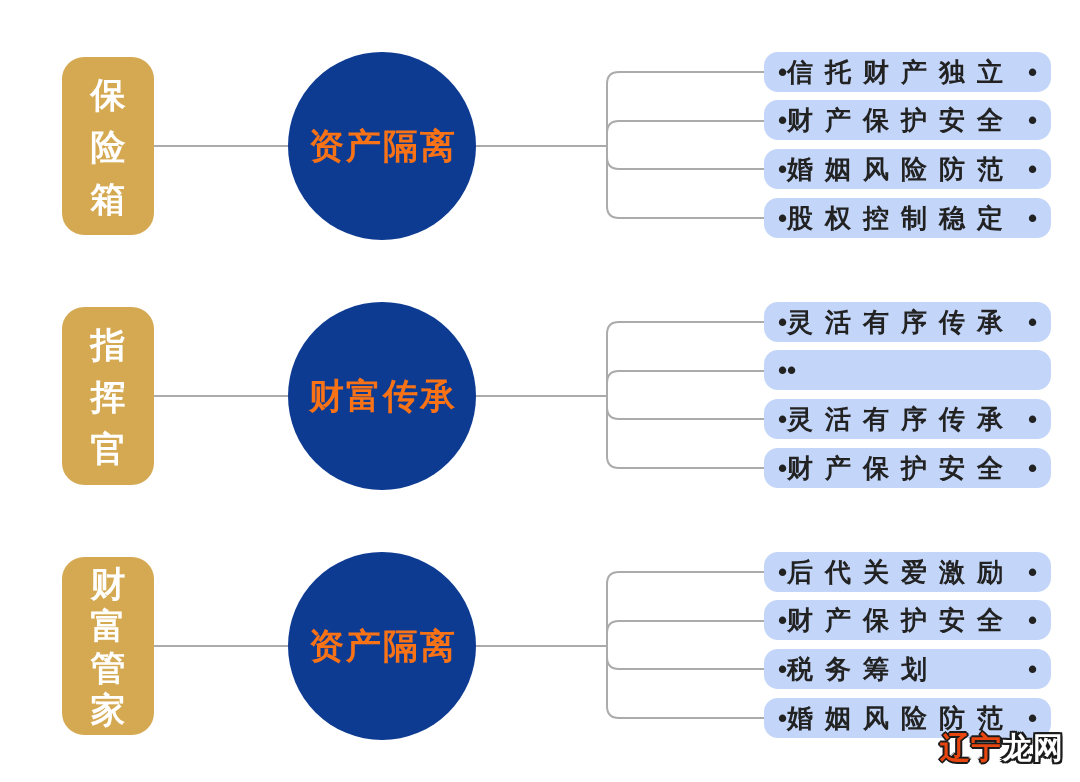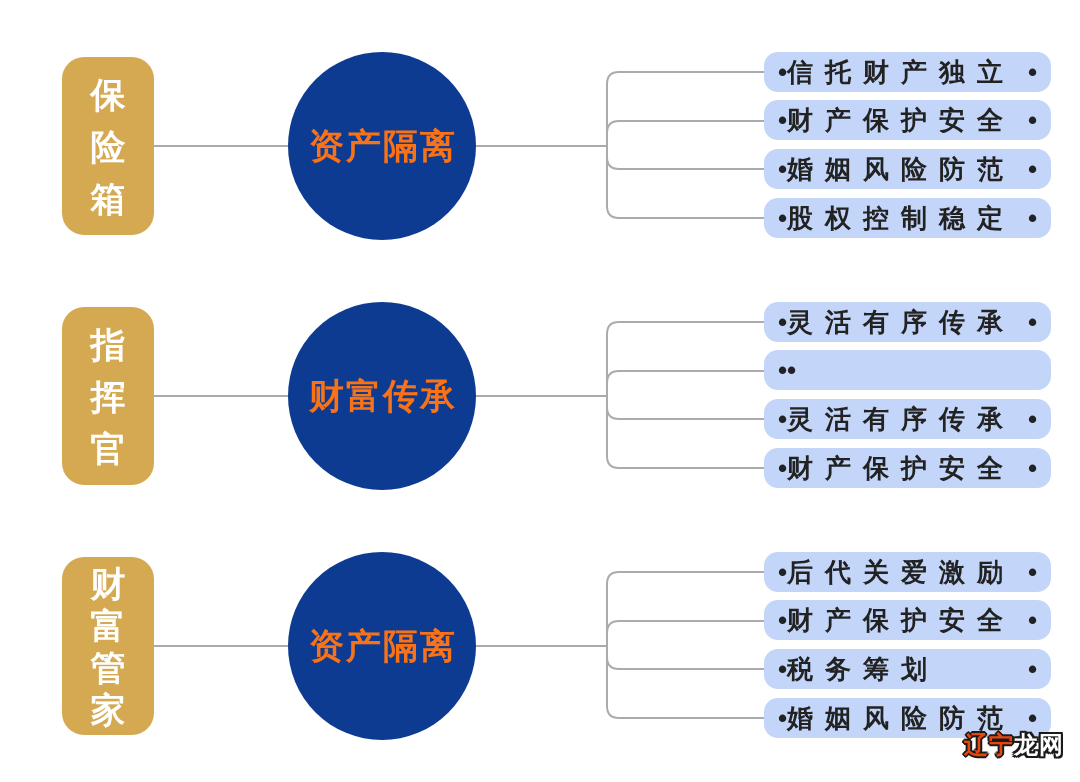--- a/index.html
+++ b/index.html
@@ -108,26 +108,25 @@
     font-weight: 700;
     letter-spacing: 12px;
     margin-right: -12px;
     white-space: nowrap;
     line-height: 1;
   }
   .watermark {
     position: absolute;
     left: 940px;
     top: 733px;
-    font-size: 24px;
+    font-size: 30px;
     font-weight: 900;
     letter-spacing: 1px;
     white-space: nowrap;
     line-height: 1;
-    margin-left: 24px;
   }
   .wm-red {
     color: var(--wm-red, #E8450F);
     text-shadow: 2px 0 0 #1b1b1b, -2px 0 0 #1b1b1b, 0 2px 0 #1b1b1b, 0 -2px 0 #1b1b1b,
                  1px 1px 0 #1b1b1b, -1px -1px 0 #1b1b1b, 1px -1px 0 #1b1b1b, -1px 1px 0 #1b1b1b;
   }
   .wm-white {
     color: var(--wm-white, #FFFFFF);
     text-shadow: 2px 0 0 #1b1b1b, -2px 0 0 #1b1b1b, 0 2px 0 #1b1b1b, 0 -2px 0 #1b1b1b,
                  2px 2px 0 #1b1b1b, -2px -2px 0 #1b1b1b, 2px -2px 0 #1b1b1b, -2px 2px 0 #1b1b1b;

